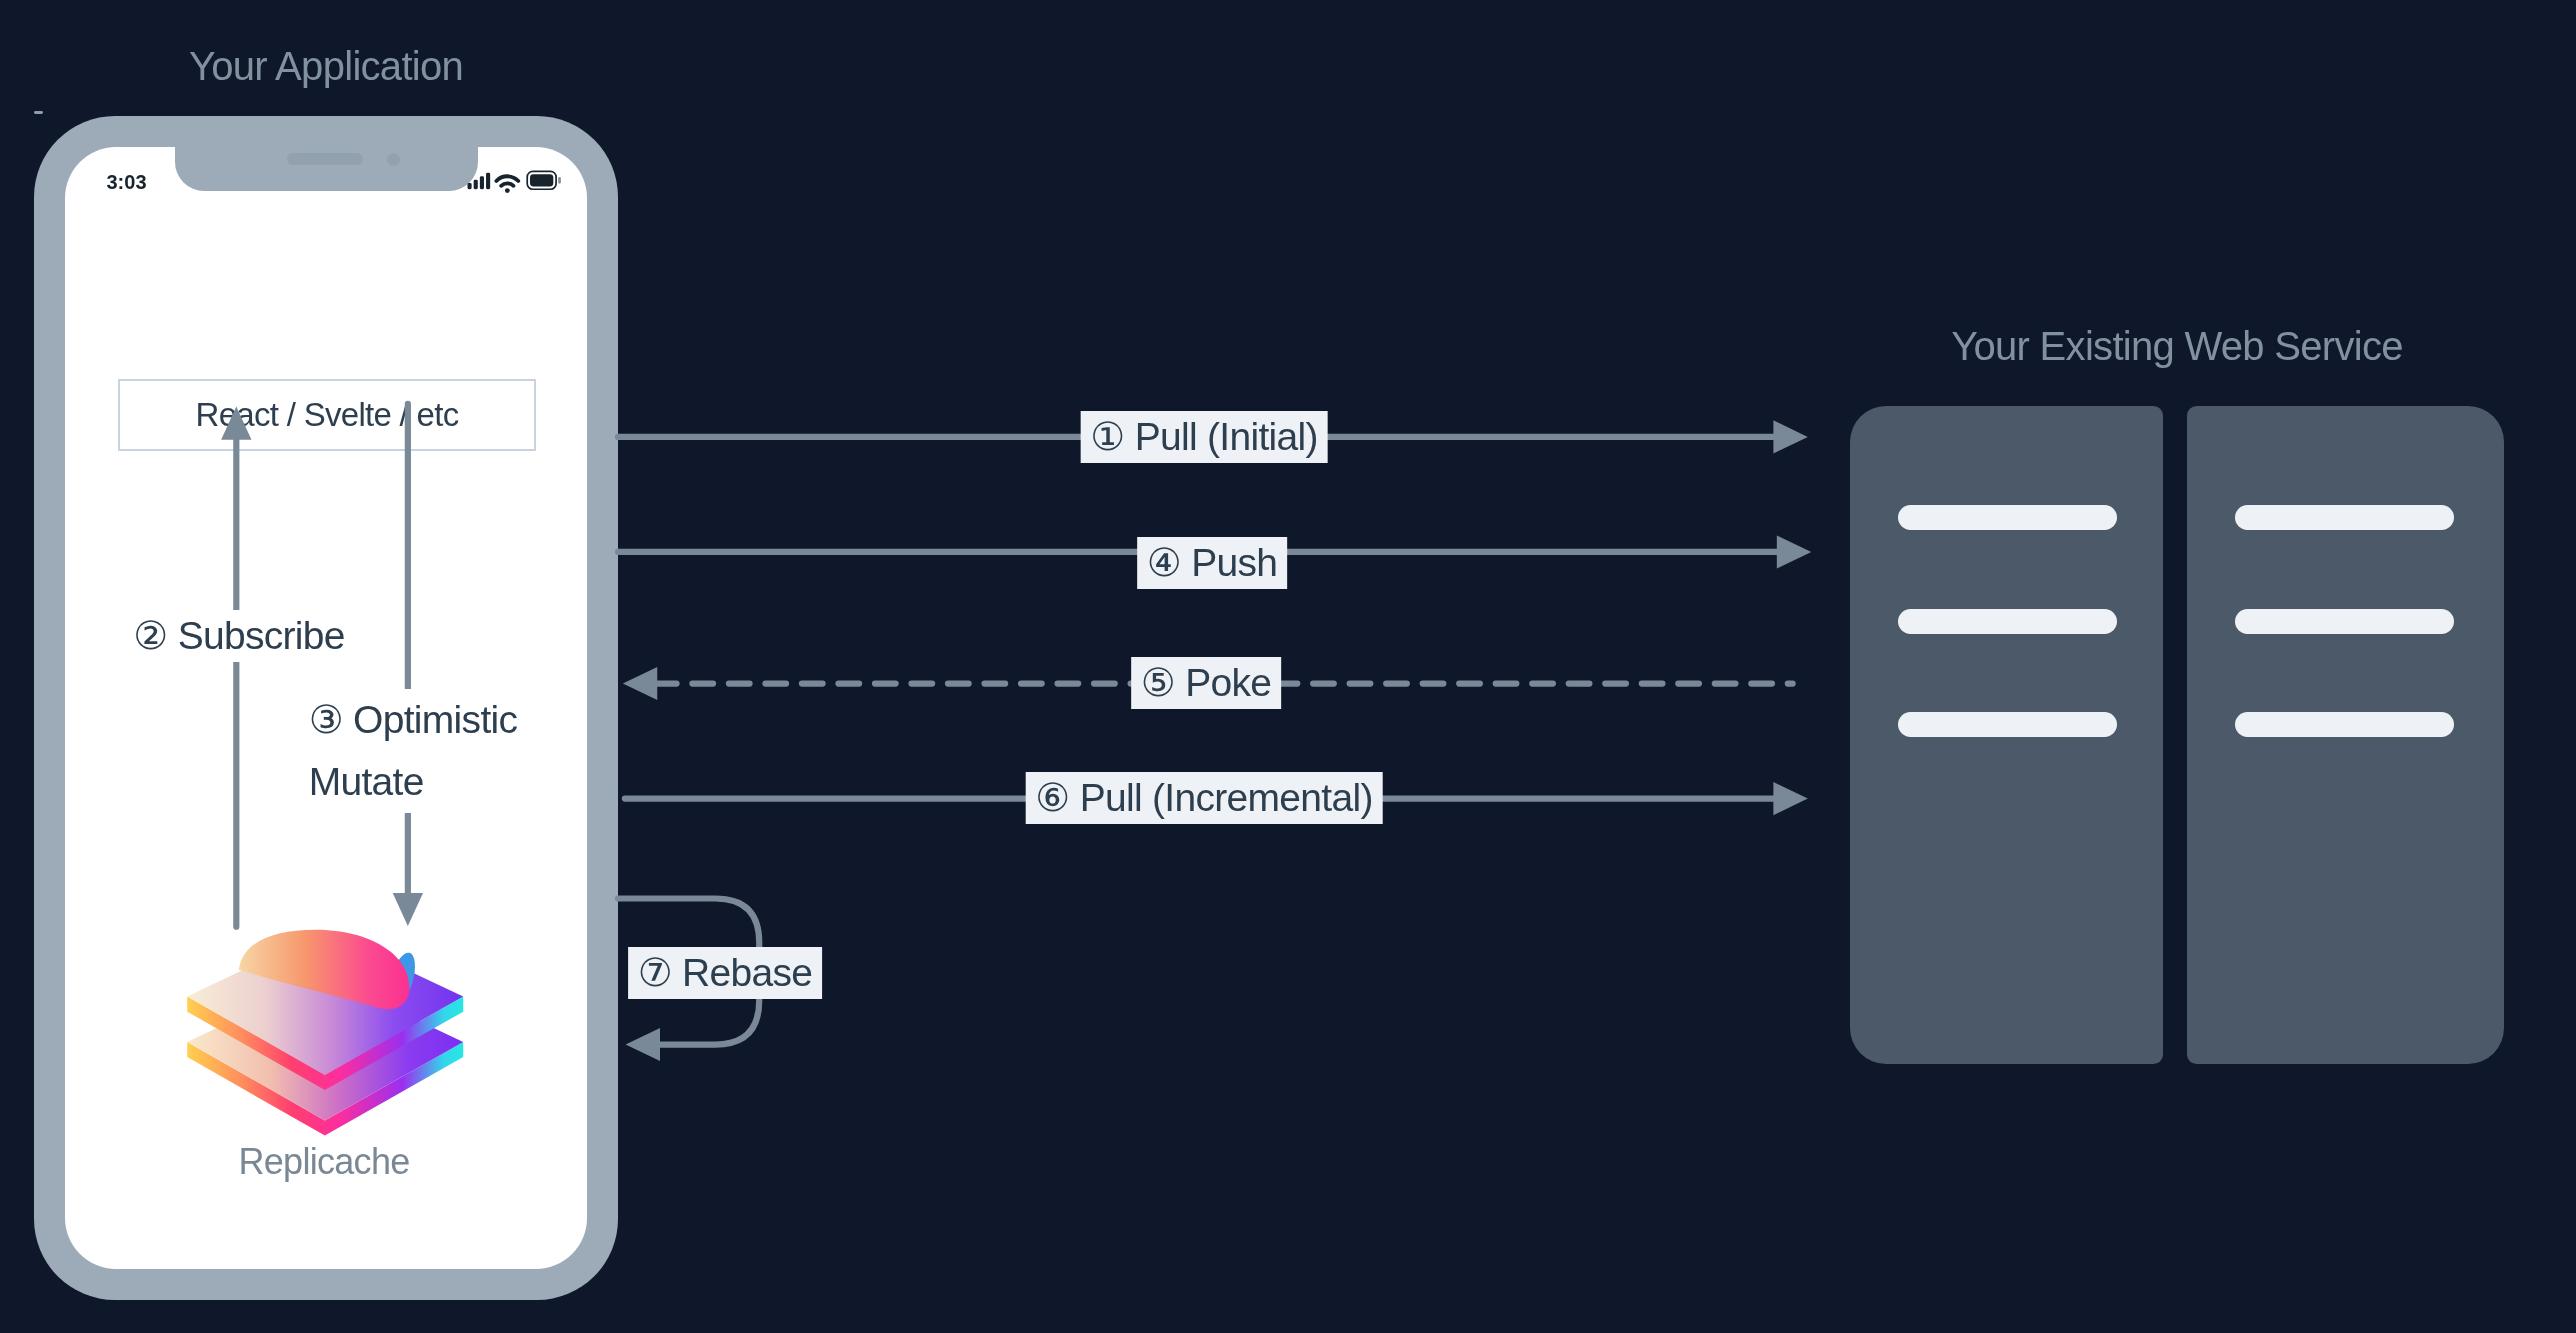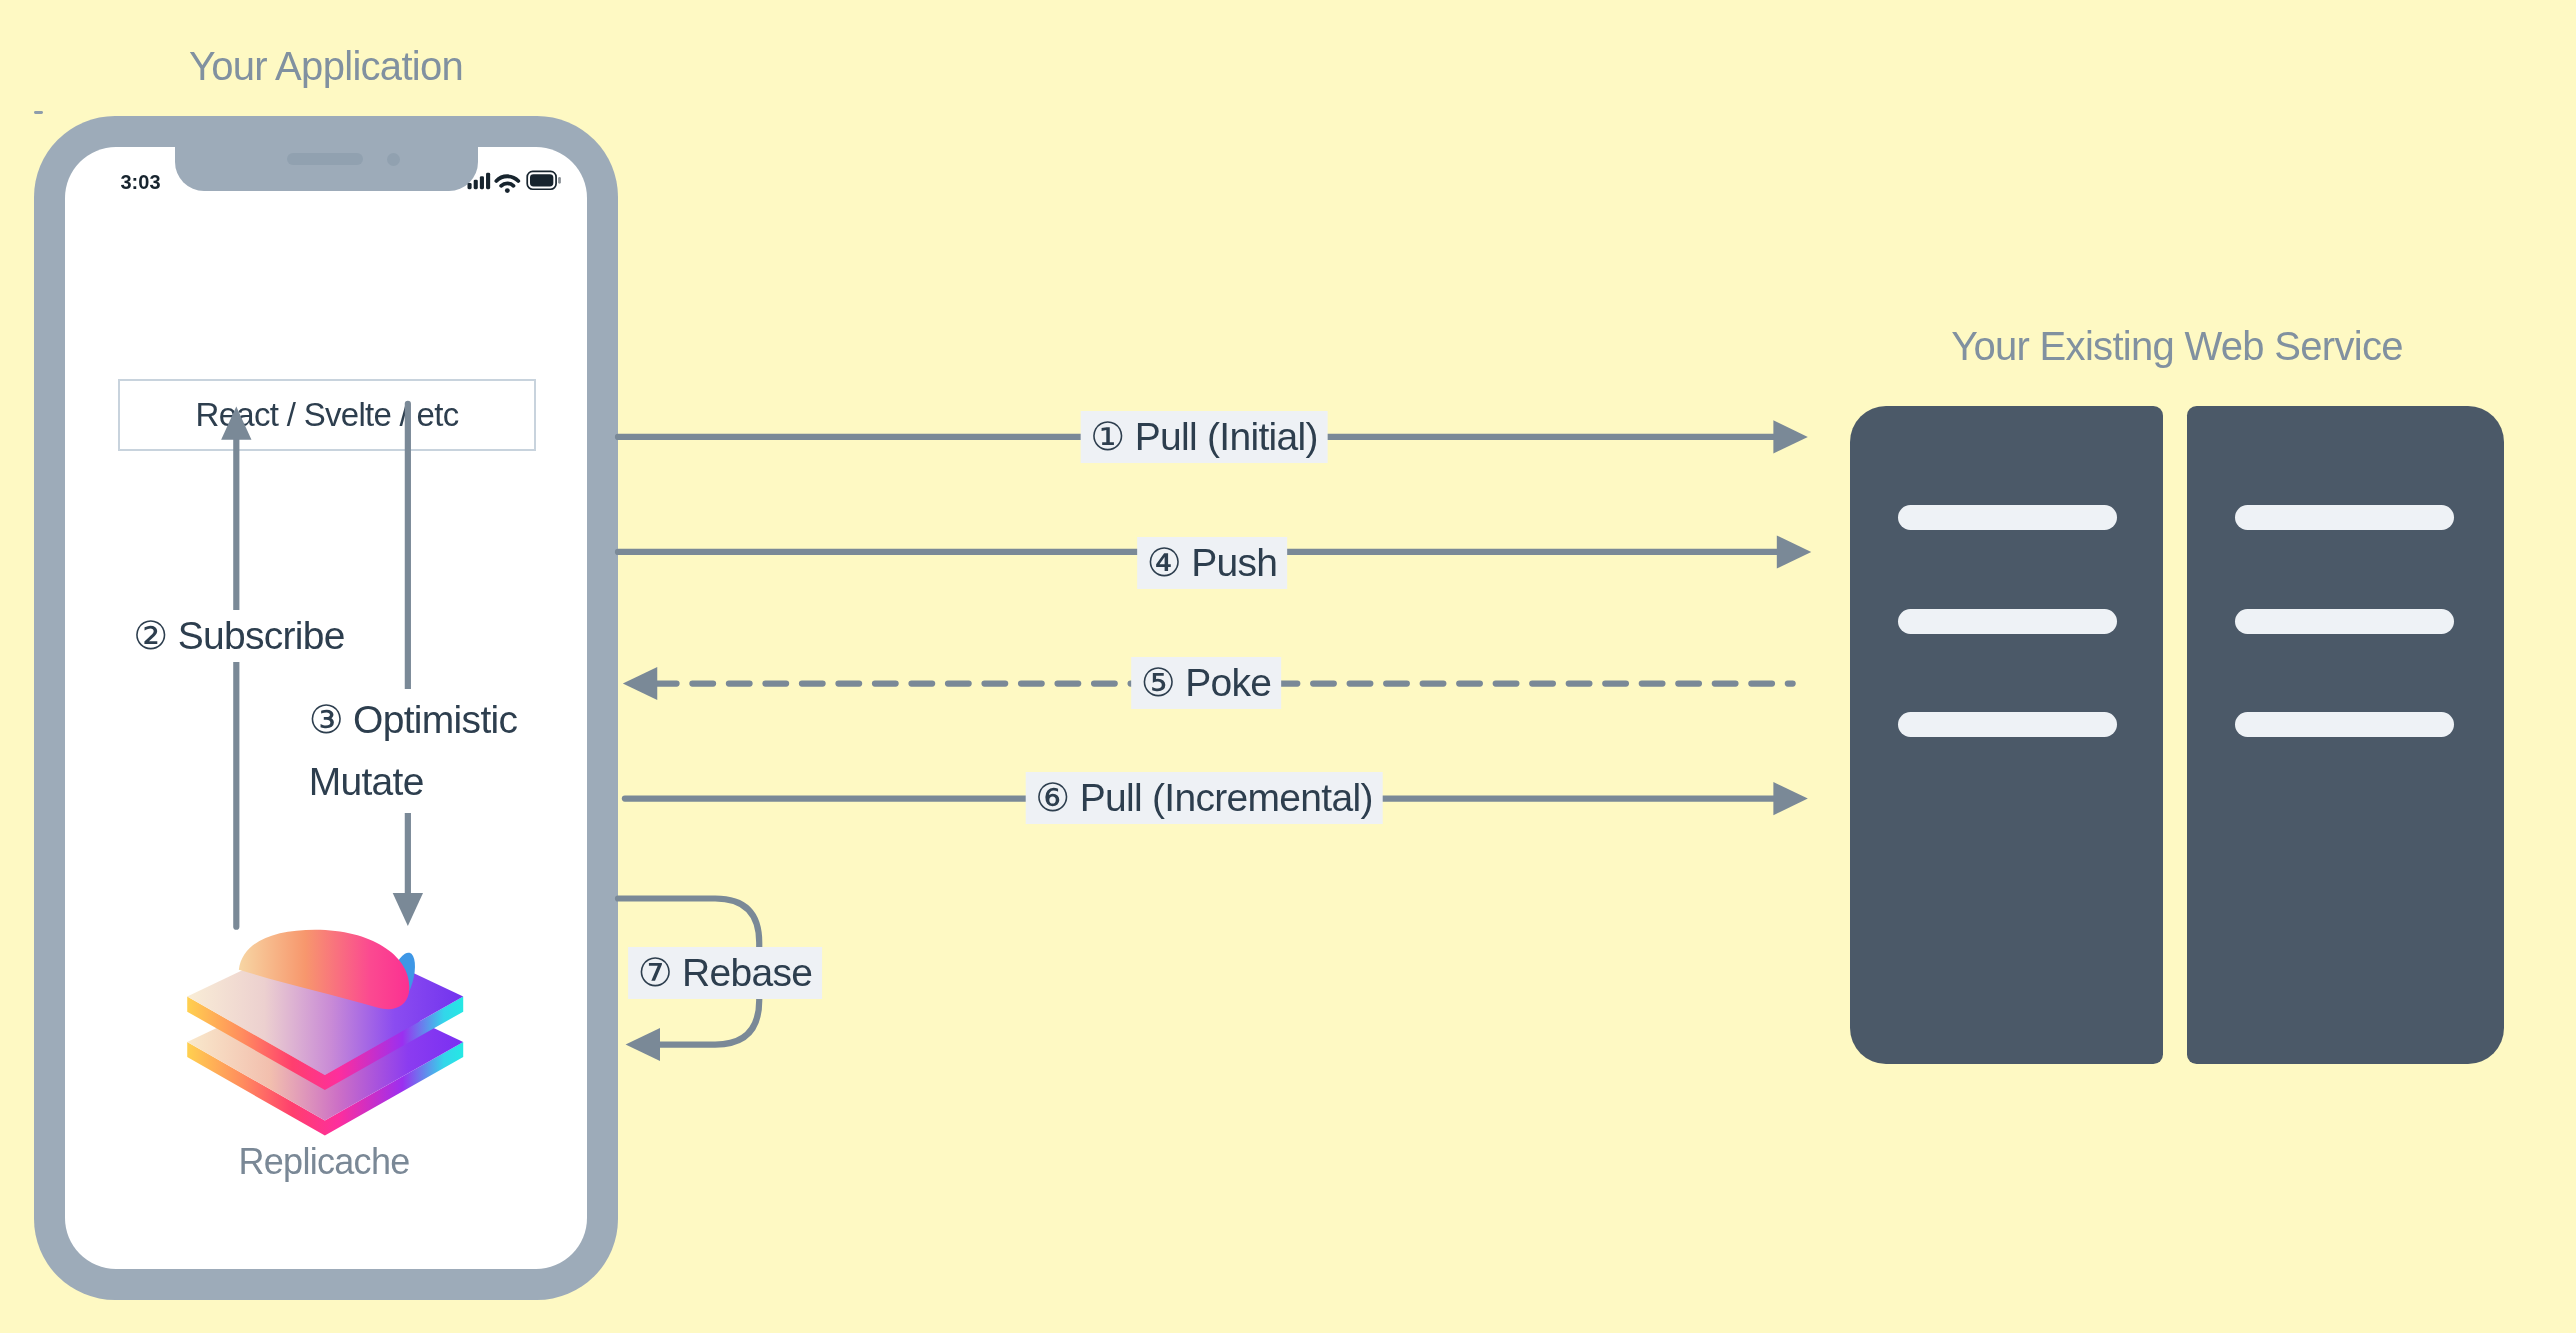--- a/index.html
+++ b/index.html
@@ -1,18 +1,18 @@
 <!DOCTYPE html>
 <html style="font-size:11px"><head>
 <meta charset="utf-8">
 <style>
   html,body{margin:0;padding:0;background:#eef1f5;}
   body{width:2576px;height:1334px;overflow:hidden;
        font-family:"Liberation Sans","DejaVu Sans",sans-serif;}
-  .canvas{position:relative;width:2576px;height:1334px;background:#fef9c3;}
+  .canvas{position:relative;width:2576px;height:1334px;background:#0f172a;}
 
   
   .big-title{position:absolute;color:#8191a0;font-size:40px;line-height:48px;
              letter-spacing:-0.7px;white-space:nowrap;transform:translateX(-50%);}
   #app-title{left:326px;top:42px;}
   #service-title{left:2177px;top:322px;}
 
   .stray{position:absolute;left:34px;top:111px;width:9px;height:2.8px;
          background:#8e9dac;border-radius:1.4px;}
 
@@ -20,21 +20,21 @@
   .phone-frame{position:absolute;left:34px;top:116px;width:584px;height:1184px;
                background:#9dabb9;border-radius:81px;}
   .phone-screen{position:absolute;left:31px;top:31px;width:522px;height:1122px;
                 background:#ffffff;border-radius:51px;}
   .notch{position:absolute;left:110px;top:0;width:303px;height:44px;
          background:#9dabb9;border-radius:0 0 29px 29px;}
   .speaker{position:absolute;left:112px;top:6.2px;width:76px;height:11.7px;
            background:#91a1b0;border-radius:6.2px;}
   .camera{position:absolute;left:212px;top:5.5px;width:13px;height:13px;
           background:#91a1b0;border-radius:50%;}
-  .time{position:absolute;left:34px;top:24px;width:83px;text-align:center;
+  .time{position:absolute;left:20px;top:24px;width:83px;text-align:center;
         font-size:20px;font-weight:bold;color:#17242e;letter-spacing:0px;}
   .status-icons{position:absolute;left:397px;top:18px;}
 
   
   .ui-box{position:absolute;left:53px;top:184px;width:418px;height:72px;
           box-sizing:border-box;border:2.1px solid #c8d3dd;background:#fff;
           display:flex;align-items:center;justify-content:center;
           font-size:33px;color:#2d3e4e;letter-spacing:-0.7px;white-space:nowrap;margin-top:48px;}
 
   

